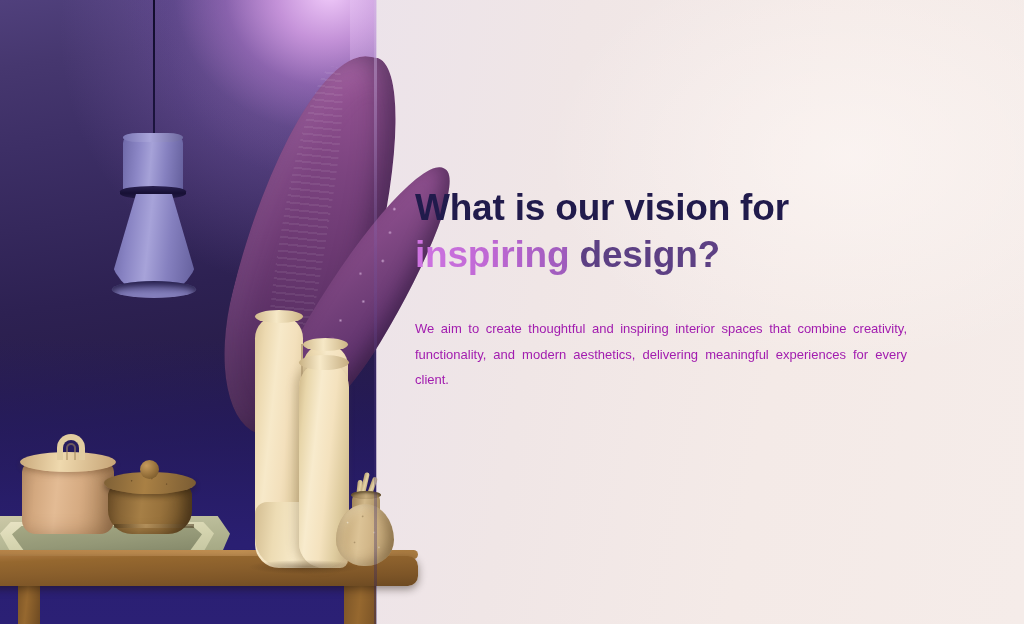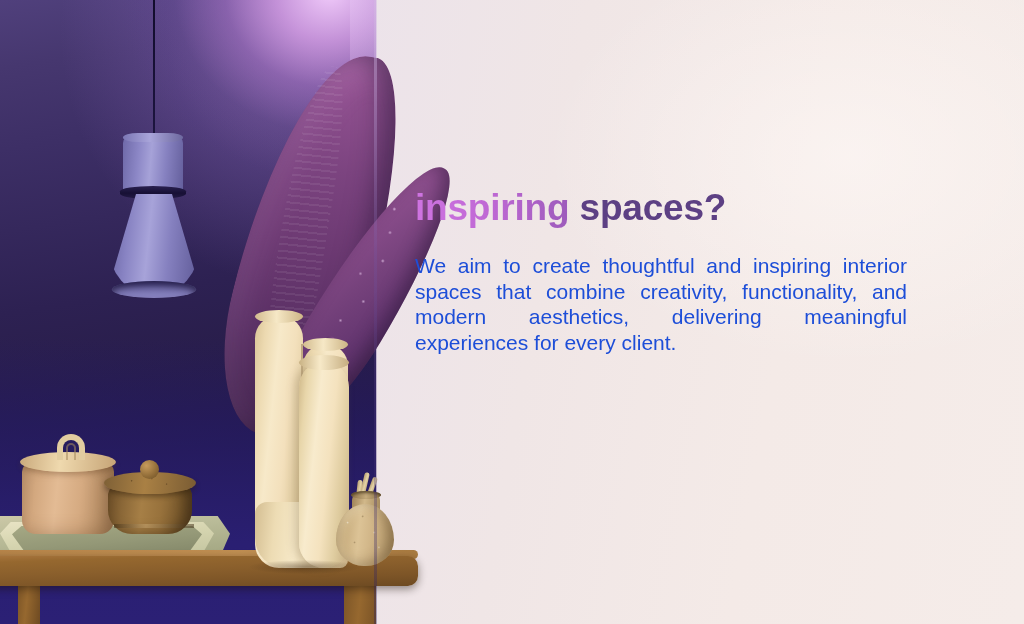--- a/index.html
+++ b/index.html
@@ -318,23 +318,23 @@
   .hl-line1{ display:block; color:#211b4c; }
   .hl-line2{ display:block; }
   .w-interior{
     background:linear-gradient(90deg,#cf74e2 0%,#bf68d4 48%,#9d5bbb 100%);
     -webkit-background-clip:text; background-clip:text;
     -webkit-text-fill-color:transparent; color:#bf68d4;
   }
   .w-design{ color:#5d4084; }
 
   p.body-copy{
-    margin-top:22px;
-    font-size:21px; line-height:25.5px;
-    color:#1d4ed8; text-align:justify;
+    margin-top:38px;
+    font-size:13px; line-height:25.5px;
+    color:#a21caf; text-align:justify;
     width:492px;
   }
 </style>
 </head>
 <body>
 
 <div id="slide">
 
   <div class="panel-right"></div>
 
@@ -400,18 +400,19 @@
     <div class="reed r2"></div>
     <div class="reed r3"></div>
     <div class="pot-neck"></div>
     <div class="pot-body"></div>
   </div>
 
   <div class="panel-edge"></div>
 
   <div class="content">
     <h1 class="headline">
-      <span class="hl-line2"><span class="w-interior">inspiring</span><span class="w-design"> spaces?</span></span>
+      <span class="hl-line1">What is our vision for</span>
+      <span class="hl-line2"><span class="w-interior">inspiring</span><span class="w-design"> design?</span></span>
     </h1>
     <p class="body-copy">We aim to create thoughtful and inspiring interior spaces that combine creativity, functionality, and modern aesthetics, delivering meaningful experiences for every client.</p>
   </div>
 
 </div>
 
 </body></html>

